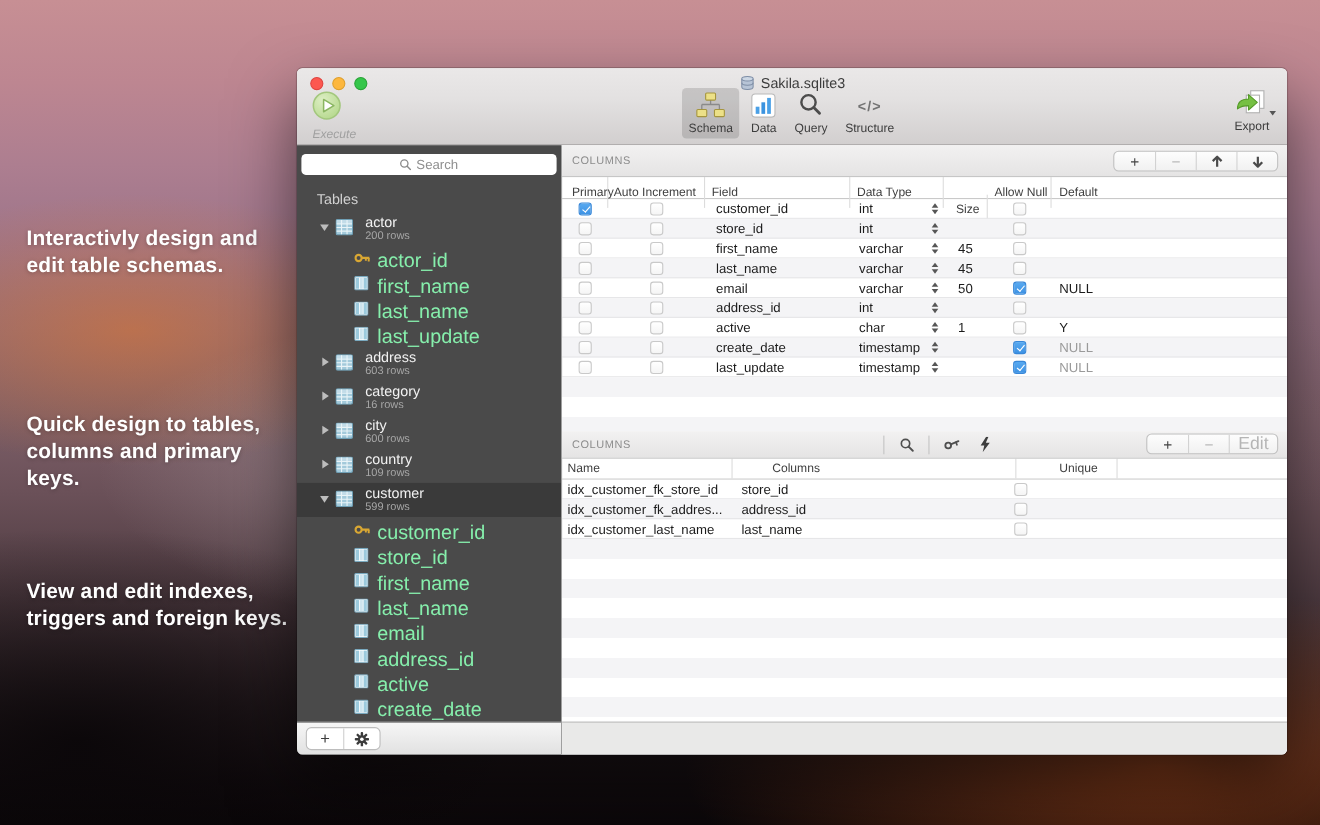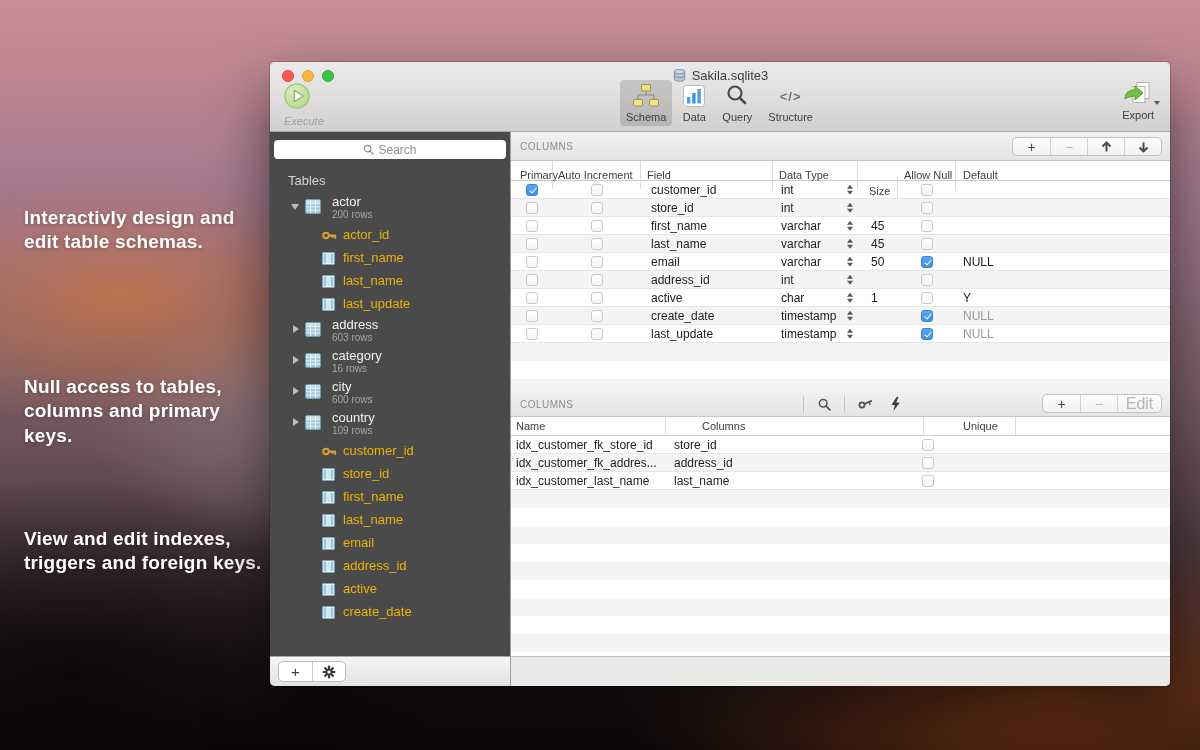--- a/index.html
+++ b/index.html
@@ -71,21 +71,21 @@
   .t-item.selected { background:#3a3a3a; }
   .tri { position:absolute; left:21px; top:12px; width:0; height:0; }
   .tri.down { border-left:4.5px solid transparent; border-right:4.5px solid transparent; border-top:6px solid #bdbdbd; }
   .tri.right { border-top:4.5px solid transparent; border-bottom:4.5px solid transparent; border-left:6px solid #bdbdbd; top:10px; left:23px; }
   .t-icon { position:absolute; left:35px; top:7px; }
   .t-text { position:absolute; left:62px; top:3px; }
   .t-name { font-size:13px; color:#f2f2f2; line-height:14px; }
   .t-rows { font-size:10px; color:#a6a6a6; line-height:11px; }
   .c-item { position:relative; height:23px; }
   .c-icon { position:absolute; left:52px; top:5px; }
-  .c-text { position:absolute; left:73px; top:4px; font-size:13px; color:#eab308; }
+  .c-text { position:absolute; left:73px; top:4px; font-size:18px; color:#86efac; }
   .sidebar-bottom { position:absolute; bottom:0; left:0; right:0; height:30px;
     background:linear-gradient(#f6f6f6,#e1e1e1); border-top:1px solid #a7a7a7;
     display:flex; align-items:center; padding-left:8px; }
   .side-seg { display:flex; height:21px; border:1px solid #bdbdbd; border-radius:5px;
     background:#fff; overflow:hidden; }
   .side-seg .sbtn { width:33px; display:flex; align-items:center; justify-content:center; }
   .side-seg .sbtn + .sbtn { border-left:1px solid #cfcfcf; }
   .plus-glyph { font-size:15px; color:#3c3c3c; line-height:1; }
 
   
@@ -156,21 +156,21 @@
   .main-bottom { margin-top:auto; height:30px; background:#e9e9e8; border-top:1px solid #bfbfbf; }
 
   .arrow-svg { display:block; }
 </style>
 </head>
 <body>
 
 <div class="wallpaper"></div>
 <div class="tagline" id="tagline-1">Interactivly design and
 edit table schemas.</div>
-<div class="tagline" id="tagline-2">Null access to tables,
+<div class="tagline" id="tagline-2">Quick design to tables,
 columns and primary
 keys.</div>
 <div class="tagline" id="tagline-3">View and edit indexes,
 triggers and foreign keys.</div>
 
 <div class="window">
 
   <div class="chrome">
     <div class="traffic">
       <span class="light red"></span>
@@ -397,20 +397,40 @@
                     <line x1="10.5" y1="1" x2="10.5" y2="14"></line>
           <line x1="1" y1="4.5" x2="15" y2="4.5"></line>
                     <line x1="1" y1="7.8" x2="15" y2="7.8"></line>
                     <line x1="1" y1="11.1" x2="15" y2="11.1"></line>
         </g>
       </svg>
     </span>
     <span class="t-text">
       <div class="t-name">country</div>
       <div class="t-rows">109 rows</div>
+    </span>
+  </div>
+            <div class="t-item selected">
+    <span class="tri down"></span>
+    <span class="t-icon">
+      <svg width="16" height="15" viewBox="0 0 16 15">
+        <rect x="0.5" y="0.5" width="15" height="14" rx="1.5" fill="#a3cadb" stroke="#6f9fb5"></rect>
+        <rect x="1" y="1" width="14" height="3" fill="#c2dce8"></rect>
+        <g stroke="#e9f4f8" stroke-width="1">
+          <line x1="5.5" y1="1" x2="5.5" y2="14"></line>
+                    <line x1="10.5" y1="1" x2="10.5" y2="14"></line>
+          <line x1="1" y1="4.5" x2="15" y2="4.5"></line>
+                    <line x1="1" y1="7.8" x2="15" y2="7.8"></line>
+                    <line x1="1" y1="11.1" x2="15" y2="11.1"></line>
+        </g>
+      </svg>
+    </span>
+    <span class="t-text">
+      <div class="t-name">customer</div>
+      <div class="t-rows">599 rows</div>
     </span>
   </div>
             <div class="c-item">
     <span class="c-icon"><svg width="15" height="13" viewBox="0 0 15 13">
                   <circle cx="4" cy="6.5" r="2.8" fill="none" stroke="#d9a733" stroke-width="2"></circle>
                   <line x1="6.8" y1="6.5" x2="13.8" y2="6.5" stroke="#d9a733" stroke-width="2"></line>
                   <line x1="10.6" y1="6.5" x2="10.6" y2="9" stroke="#d9a733" stroke-width="1.8"></line>
                   <line x1="13.2" y1="6.5" x2="13.2" y2="9.8" stroke="#d9a733" stroke-width="1.8"></line>
                 </svg></span>
     <span class="c-text">customer_id</span>

